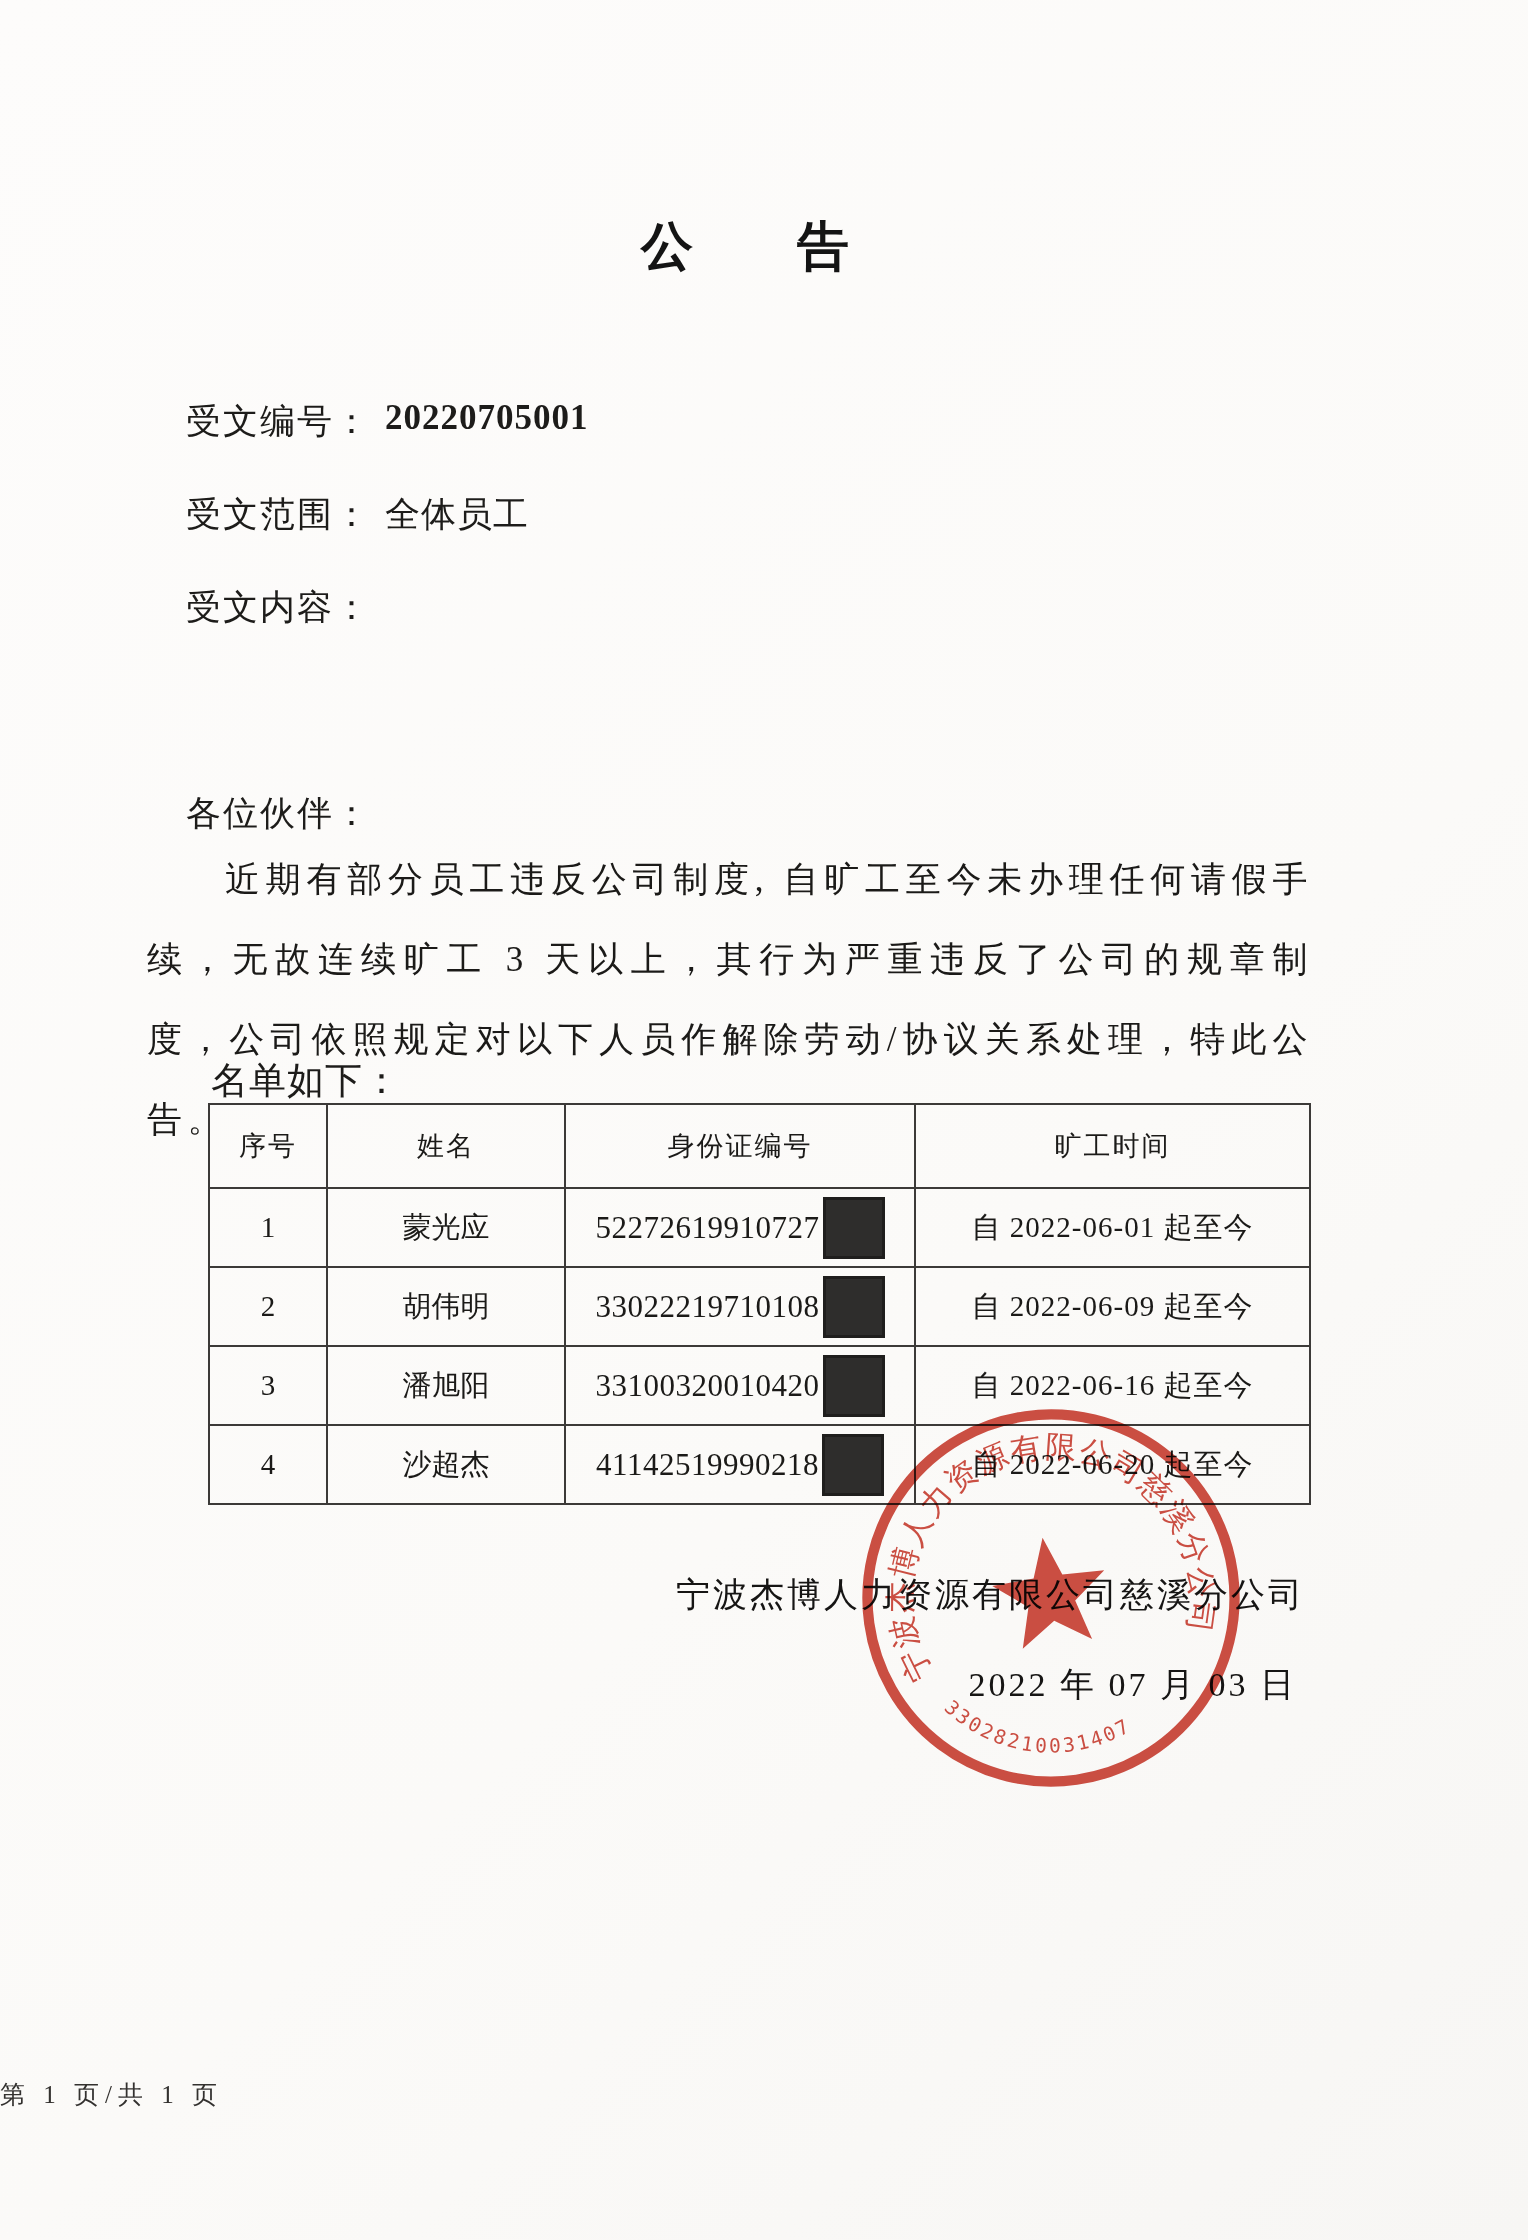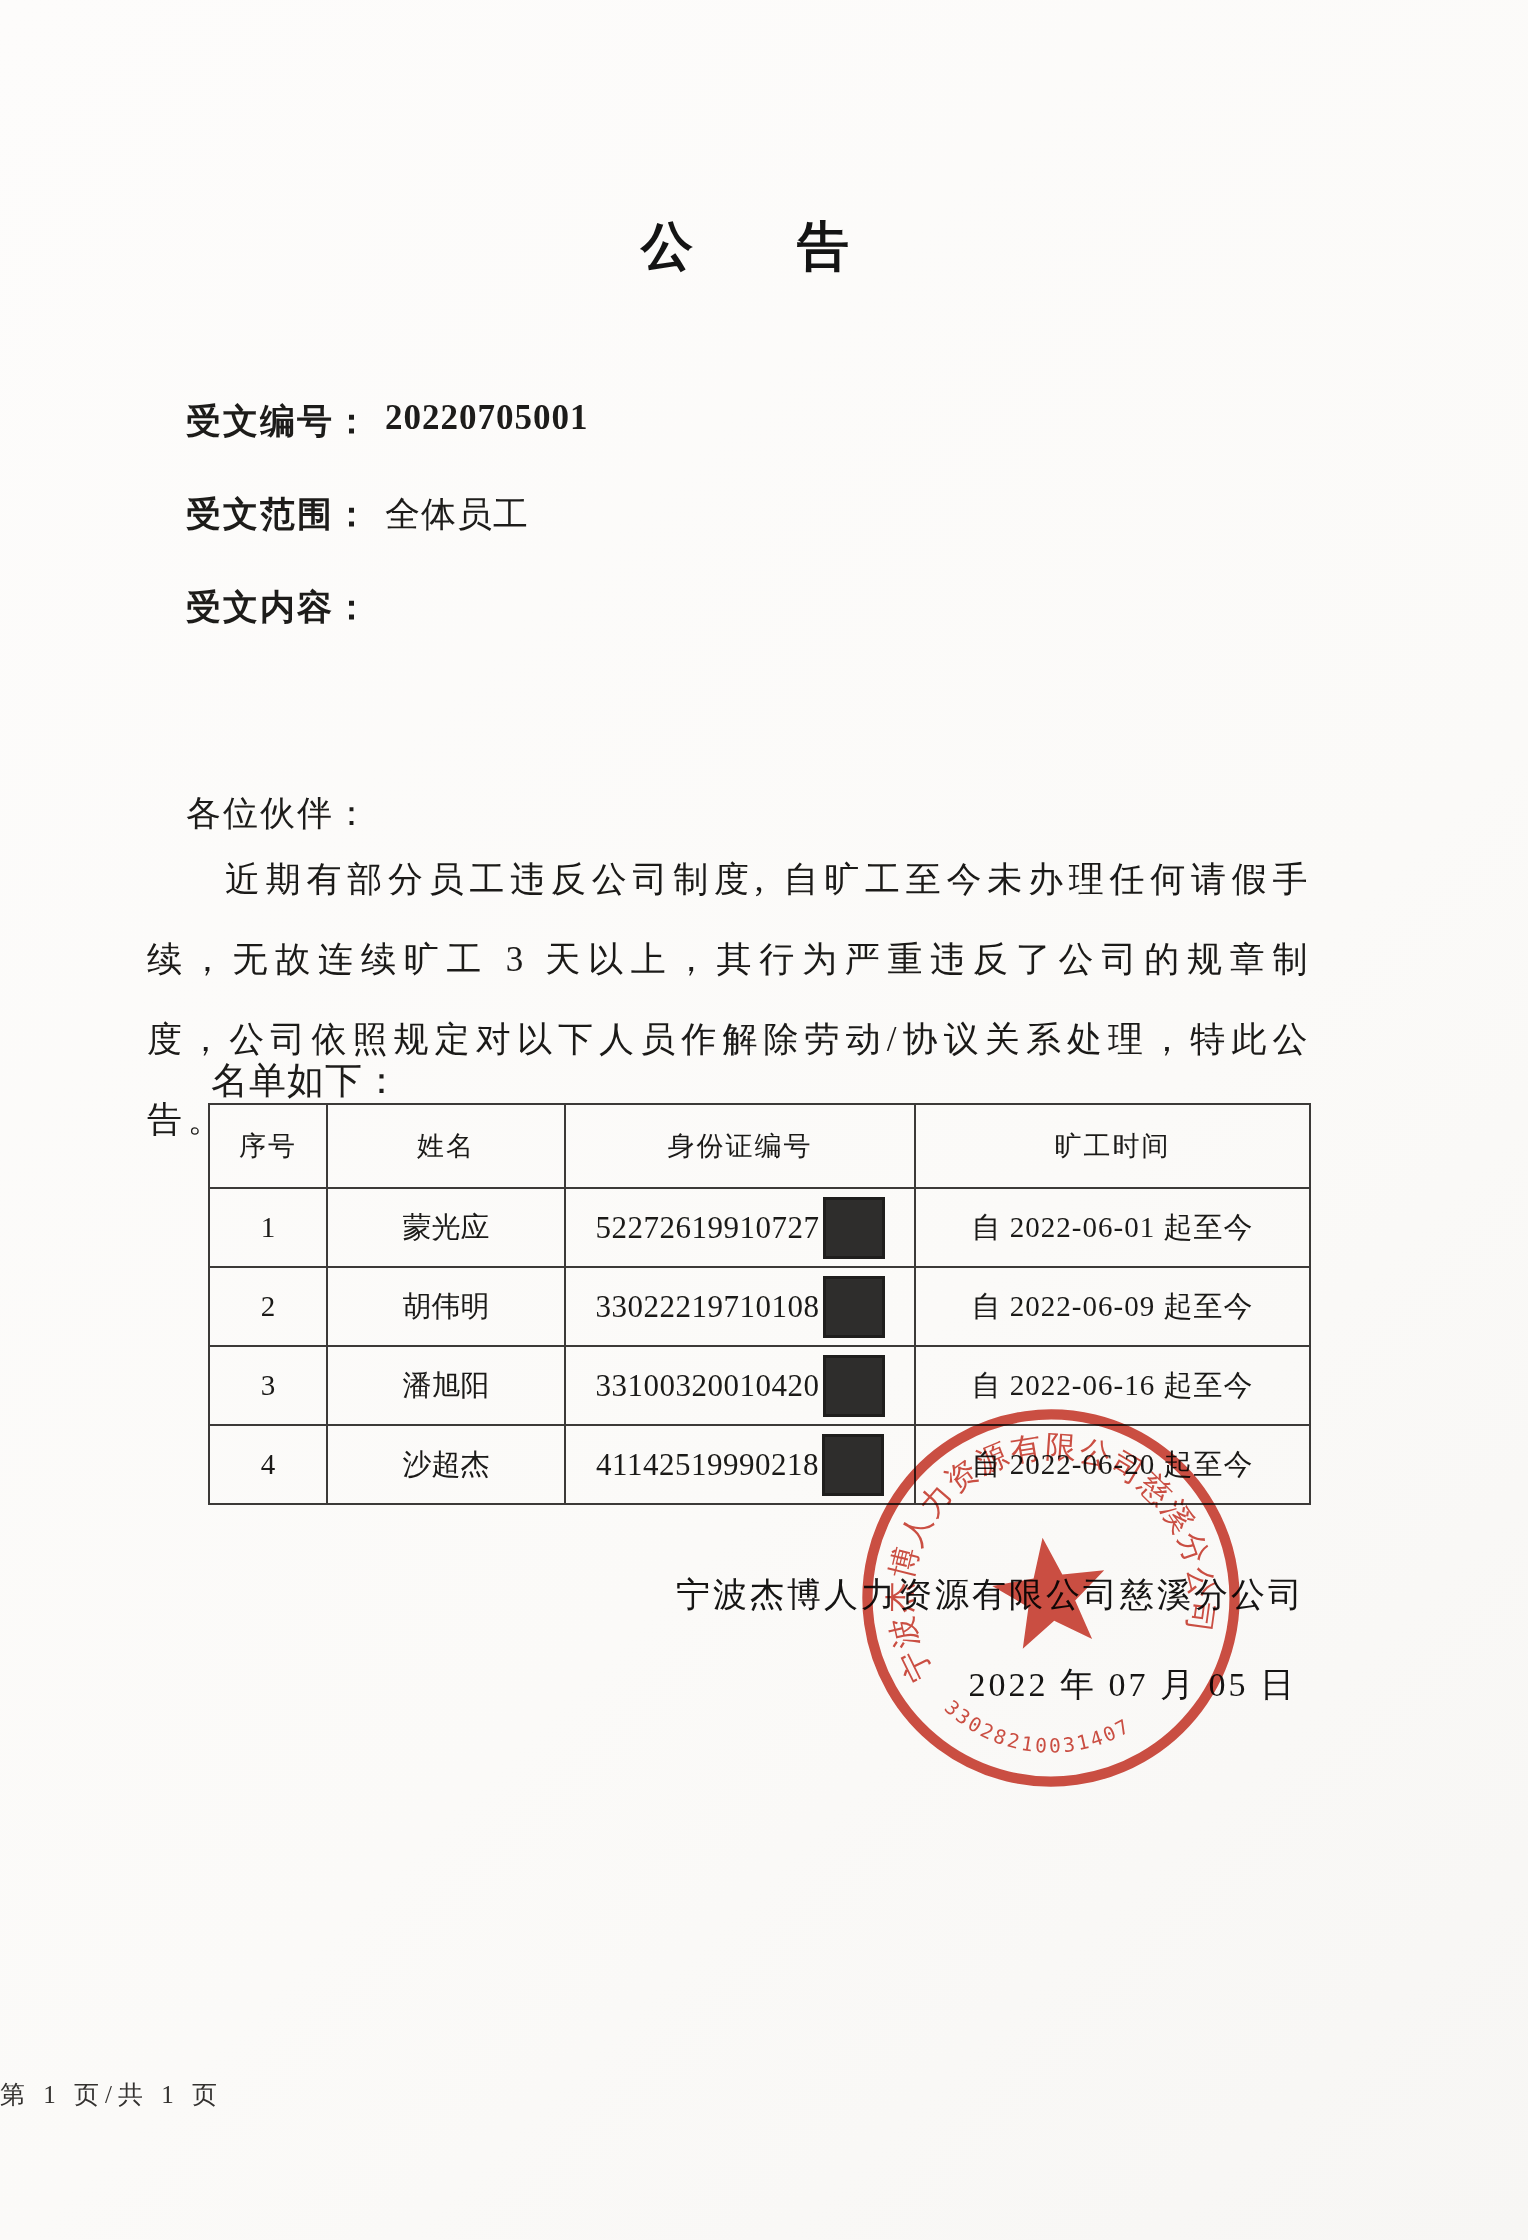--- a/index.html
+++ b/index.html
@@ -15,21 +15,21 @@
     background:linear-gradient(135deg,#fdfcfb 0%,#fbfaf8 60%,#f7f6f4 100%);}
 
   .doc-title{
     position:absolute;top:212px;left:0;width:1490px;
     text-align:center;font-size:52px;font-weight:bold;
     letter-spacing:26px;text-indent:26px;color:#141414;
   }
 
   .fields{position:absolute;top:398px;left:186px;}
   .field-row{height:93px;font-size:35px;display:flex;align-items:flex-start;}
-  .field-label{font-weight:bold;letter-spacing:2px;}
+  .field-label{font-weight:normal;letter-spacing:2px;}
   .field-value{margin-left:14px;letter-spacing:1px;font-family:Liberation Mono, monospace;}
   .field-value.num{font-weight:bold;font-family:"Liberation Serif",serif;}
 
   .salutation{position:absolute;top:790px;left:186px;font-size:35px;letter-spacing:2px;text-align:right;}
 
   .body-paragraph{
     position:absolute;top:840px;left:147px;width:1166px;
     font-size:35px;line-height:80px;letter-spacing:5.5px;
     text-align:justify;text-indent:78px;color:#1b1a18;
   }
@@ -152,21 +152,21 @@
         <td><span class="id-wrap">
               <span class="id-digits">41142519990218</span>
               <span class="redaction"></span>
             </span></td>
         <td class="period-cell">自 2022-06-20 起至今</td>
       </tr>
     </tbody>
   </table>
 
   <div class="signature-company">宁波杰博人力资源有限公司慈溪分公司</div>
-  <div class="signature-date">2022 年 07 月 05 日</div>
+  <div class="signature-date">2022 年 07 月 03 日</div>
 
   <svg class="stamp" viewBox="0 0 440 440" xmlns="http://www.w3.org/2000/svg">
     <defs>
       <path id="ringTextPath" d="M 84 283 A 150 150 0 1 1 356 283" fill="none"></path>
       <path id="codeTextPath" d="M 85 315 A 165 165 0 0 0 355 315" fill="none"></path>
     </defs>
     <circle cx="220" cy="220" r="196" fill="none" stroke="#c8372a" stroke-width="11"></circle>
     <polygon fill="#c8372a" points="220,155 235.5,196.8 280.4,198.6 245.2,226.3 257.4,269.5 220,244.6 182.6,269.5 194.8,226.3 159.6,198.6 204.5,196.8"></polygon>
     <text fill="#c8372a" font-size="33" letter-spacing="2" font-family="Liberation Serif, serif">
       <textPath href="#ringTextPath" startOffset="0">宁波杰博人力资源有限公司慈溪分公司</textPath>

